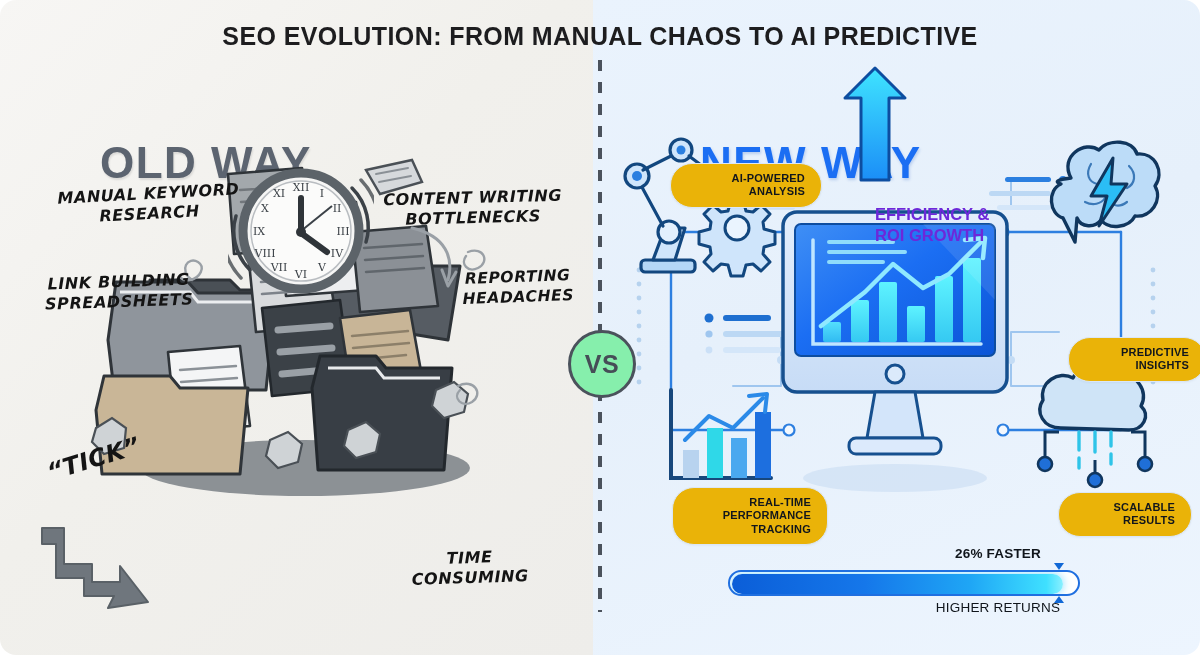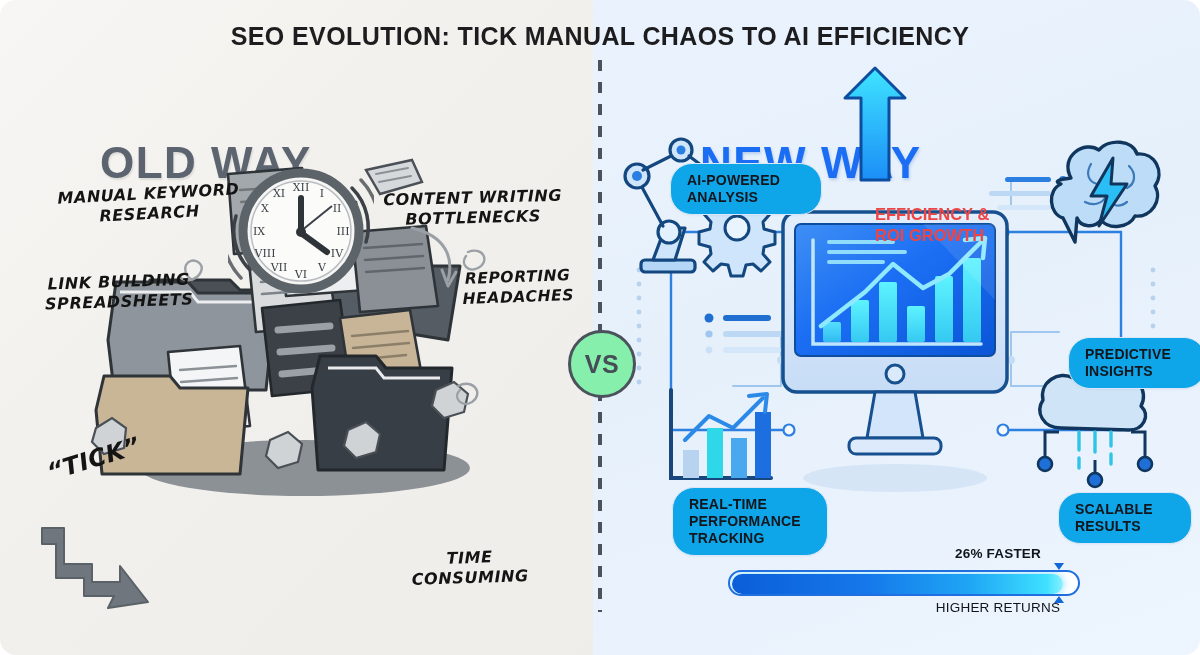--- a/index.html
+++ b/index.html
@@ -129,49 +129,49 @@
     font-size: 25px;
     font-weight: bold;
     color: #464d57;
     letter-spacing: 0.5px;
     z-index: 22;
   }
 
   
   .pill {
     position: absolute;
-    background: #0ea5e9;
+    background: #eab308;
     border: 1.6px solid #dbe7f6;
     border-radius: 22px;
     padding: 8px 16px;
-    font-size: 14px;
+    font-size: 11px;
     font-weight: bold;
     line-height: 1.22;
     color: #12161c;
-    text-align: left;
+    text-align: right;
     letter-spacing: 0.2px;
     box-shadow: 0 1px 2px rgba(40,80,140,0.05);
     z-index: 14;
     white-space: pre-line;
   }
   .pill-ai        { left: 670px; top: 163px; width: 118px; }
   .pill-auto      { left: 996px; top: 163px; width: 152px; }
   .pill-predict   { left: 1068px; top: 337px; width: 104px; }
   .pill-realtime  { left: 672px; top: 487px; width: 122px; }
   .pill-scalable  { left: 1058px; top: 492px; width: 100px; }
 
   
   .efficiency-text {
     position: absolute;
     left: 875px; top: 204px;
     width: 180px;
     font-size: 16.5px;
     font-weight: bold;
     line-height: 1.25;
-    color: #ef4444;
+    color: #6d28d9;
     white-space: pre-line;
     z-index: 16;
   }
 
   
   .right-art {
     position: absolute;
     left: 593px; top: 60px;
     width: 607px; height: 560px;
     z-index: 8;
@@ -239,21 +239,21 @@
   }
 </style>
 </head>
 <body>
 
 <div class="infographic">
 
   <div class="half-left"></div>
   <div class="half-right"></div>
 
-  <div class="main-title">SEO EVOLUTION: TICK MANUAL CHAOS TO AI EFFICIENCY</div>
+  <div class="main-title">SEO EVOLUTION: FROM MANUAL CHAOS TO AI PREDICTIVE</div>
 
   <div class="side-title old">OLD WAY</div>
 
   <div class="pile-wrap">
     <svg viewBox="0 0 440 370" xmlns="http://www.w3.org/2000/svg">
       <defs>
         <linearGradient id="gShadow" x1="0" y1="0" x2="0" y2="1">
           <stop offset="0%" stop-color="#7d828a"></stop>
           <stop offset="100%" stop-color="#6c7177"></stop>
         </linearGradient>

